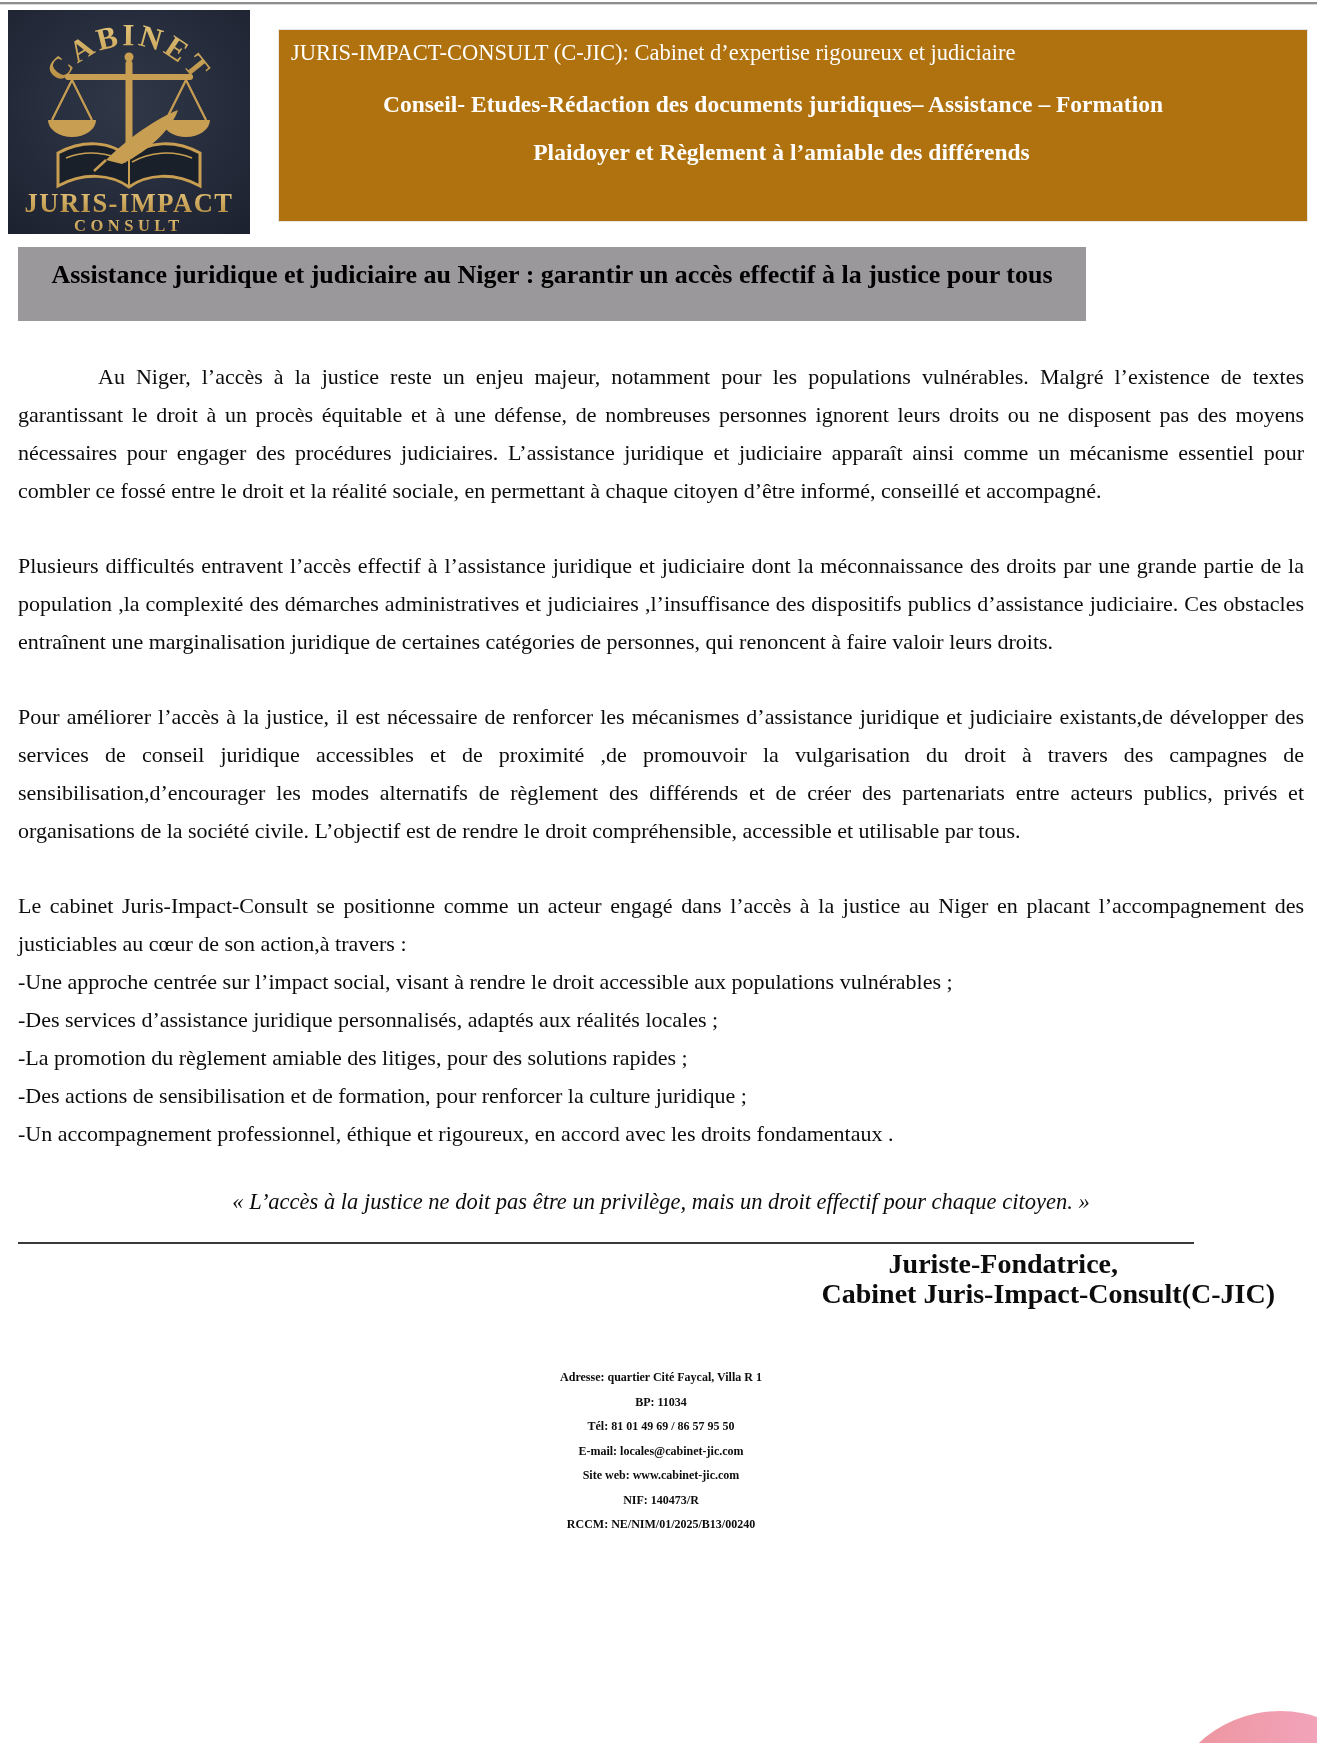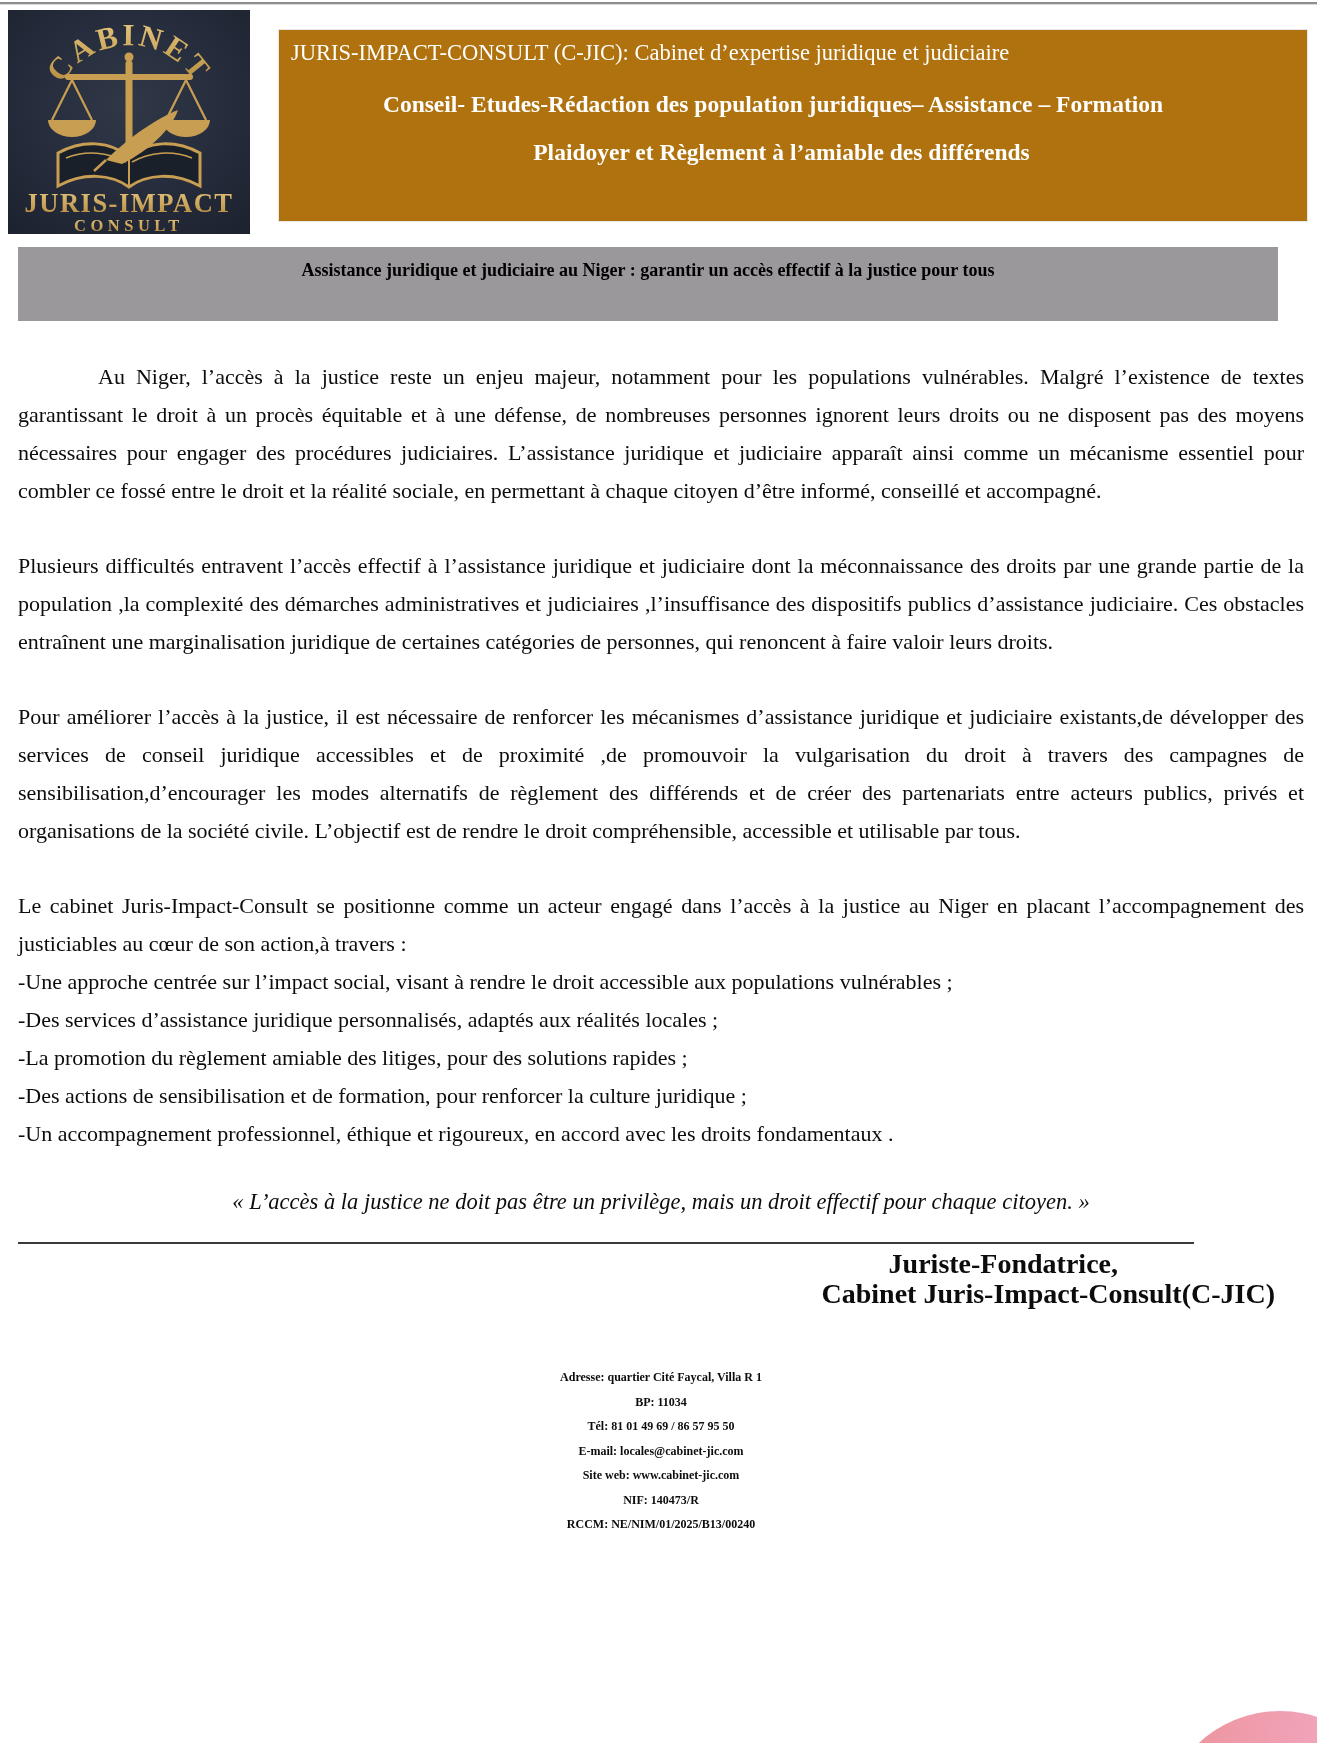--- a/index.html
+++ b/index.html
@@ -18,22 +18,22 @@
   }
   .logo svg { display:block; }
   .banner {
     position:absolute; left:278px; top:29px; width:1030px; height:193px;
     background:#af720e; color:#ffffff; border:1px solid #e7e7e7;
   }
   .banner-l1 { padding:10px 0 0 12px; font-size:22.5px; font-weight:normal; }
   .banner-l2 { margin-top:25px; text-align:center; padding-right:40px; font-weight:bold; font-size:23.5px; }
   .banner-l3 { margin-top:21px; text-align:center; padding-right:62px; font-weight:bold; font-size:23.5px;padding-left:39px; }
   .title-bar {
-    position:absolute; left:18px; top:247px; width:1260px; height:74px;
-    background:#9b989b; text-align:center; font-weight:bold; font-size:18px;
+    position:absolute; left:18px; top:247px; width:1068px; height:74px;
+    background:#9b989b; text-align:center; font-weight:bold; font-size:26px;
     padding-top:13px; color:#000;
   }
   .content {
     position:absolute; left:18px; top:358px; width:1286px;
     font-size:22px; line-height:38px; text-align:justify;
   }
   .para { margin-bottom:37px; }
   .indent { text-indent:80px; }
   .tight { margin-bottom:0; }
   .bullet-line { text-align:left; }
@@ -89,22 +89,22 @@
     <g>
       <path d="M 98,150 C 122,126 150,108 170,100 C 164,118 142,140 114,154 Z" fill="#c89e52"></path>
       <path d="M 98,150 L 86,161" stroke="#c89e52" stroke-width="2.5" fill="none"></path>
     </g>
     <text x="121" y="202" text-anchor="middle" font-family="Liberation Serif, serif" font-weight="bold" font-size="26.5" letter-spacing="1.5" fill="url(#gold)">JURIS-IMPACT</text>
     <text x="121" y="221" text-anchor="middle" font-family="Liberation Serif, serif" font-weight="bold" font-size="16.5" letter-spacing="4.5" fill="url(#gold)">CONSULT</text>
   </svg>
 </div>
 
 <div class="banner">
-  <div class="banner-l1">JURIS-IMPACT-CONSULT (C-JIC): Cabinet d’expertise juridique et judiciaire</div>
-  <div class="banner-l2">Conseil- Etudes-Rédaction  des population juridiques– Assistance – Formation</div>
+  <div class="banner-l1">JURIS-IMPACT-CONSULT (C-JIC): Cabinet d’expertise rigoureux et judiciaire</div>
+  <div class="banner-l2">Conseil- Etudes-Rédaction  des documents juridiques– Assistance – Formation</div>
   <div class="banner-l3">Plaidoyer et Règlement à l’amiable des différends</div>
 </div>
 
 <div class="title-bar">
   <span>Assistance juridique et judiciaire au Niger : garantir un accès effectif à la justice pour tous</span>
 </div>
 
 <div class="content">
   <p class="para indent">Au Niger, l’accès à la justice reste un enjeu majeur, notamment pour les populations vulnérables. Malgré l’existence de textes garantissant le droit à un procès équitable et à une défense, de nombreuses personnes ignorent leurs droits ou ne disposent pas des moyens nécessaires pour engager des procédures judiciaires. L’assistance juridique et judiciaire apparaît ainsi comme un mécanisme essentiel pour combler ce fossé entre le droit et la réalité sociale, en permettant à chaque citoyen d’être informé, conseillé et accompagné.</p>
   <p class="para">Plusieurs difficultés entravent l’accès effectif à l’assistance juridique et judiciaire dont la méconnaissance des droits par une grande partie de la population ,la complexité des démarches administratives et judiciaires ,l’insuffisance des dispositifs publics d’assistance judiciaire. Ces obstacles entraînent une marginalisation juridique de certaines catégories de personnes, qui renoncent à faire valoir leurs droits.</p>

